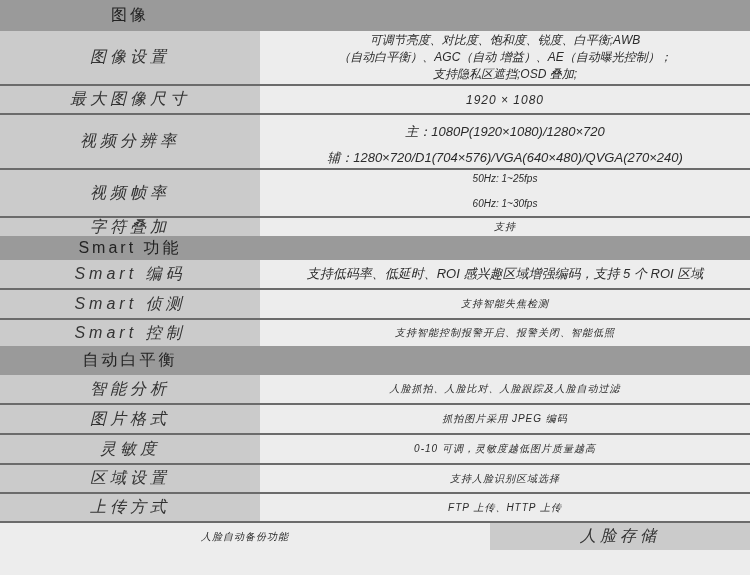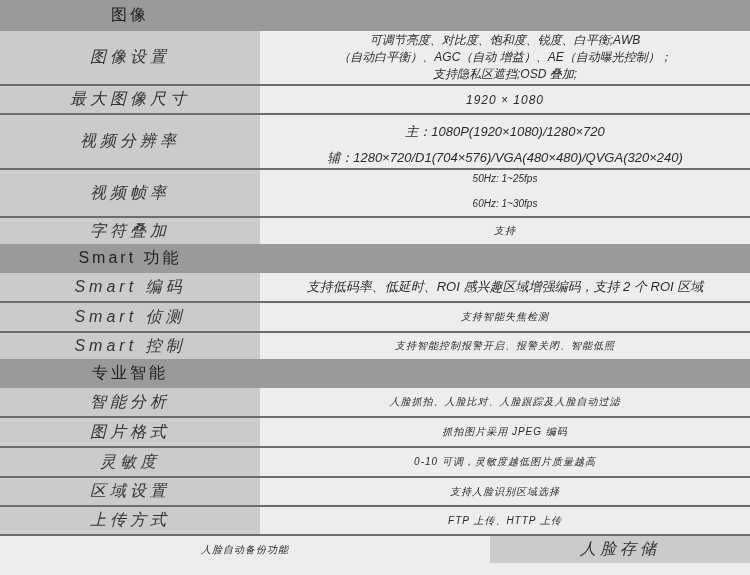--- a/index.html
+++ b/index.html
@@ -86,66 +86,66 @@
     <div class="cell label-cell">最大图像尺寸</div>
     <div class="cell value-cell v16">
       <div>1920 × 1080</div>
     </div>
   </div>
 
   <div class="row bordered" style="height:55px">
     <div class="cell label-cell">视频分辨率</div>
     <div class="cell value-cell v13">
       <div>主：1080P(1920×1080)/1280×720</div>
-      <div>辅：1280×720/D1(704×576)/VGA(480×480)/QVGA(320×240)</div>
+      <div>辅：1280×720/D1(704×576)/VGA(640×480)/QVGA(270×240)</div>
     </div>
   </div>
 
   <div class="row bordered" style="height:48px">
     <div class="cell label-cell">视频帧率</div>
     <div class="cell value-cell v13b">
       <div>50Hz: 1~25fps</div>
       <div>60Hz: 1~30fps</div>
     </div>
   </div>
 
-  <div class="row" style="height:26px">
+  <div class="row" style="height:18px">
     <div class="cell label-cell">字符叠加</div>
     <div class="cell value-cell v14">
       <div>支持</div>
     </div>
   </div>
 
-  <div class="row section" style="height:29px">
+  <div class="row section" style="height:24px">
     <div class="section-title">Smart 功能</div>
   </div>
 
   <div class="row bordered" style="height:30px">
     <div class="cell label-cell">Smart 编码</div>
     <div class="cell value-cell" style="font-size:13px">
-      <div>支持低码率、低延时、ROI 感兴趣区域增强编码，支持 2 个 ROI 区域</div>
+      <div>支持低码率、低延时、ROI 感兴趣区域增强编码，支持 5 个 ROI 区域</div>
     </div>
   </div>
 
   <div class="row bordered" style="height:30px">
     <div class="cell label-cell">Smart 侦测</div>
     <div class="cell value-cell v14">
       <div>支持智能失焦检测</div>
     </div>
   </div>
 
   <div class="row" style="height:26px">
     <div class="cell label-cell">Smart 控制</div>
     <div class="cell value-cell v14">
       <div>支持智能控制报警开启、报警关闭、智能低照</div>
     </div>
   </div>
 
   <div class="row section" style="height:29px">
-    <div class="section-title">专业智能</div>
+    <div class="section-title">自动白平衡</div>
   </div>
 
   <div class="row bordered" style="height:30px">
     <div class="cell label-cell">智能分析</div>
     <div class="cell value-cell v14">
       <div>人脸抓拍、人脸比对、人脸跟踪及人脸自动过滤</div>
     </div>
   </div>
 
   <div class="row bordered" style="height:30px">

